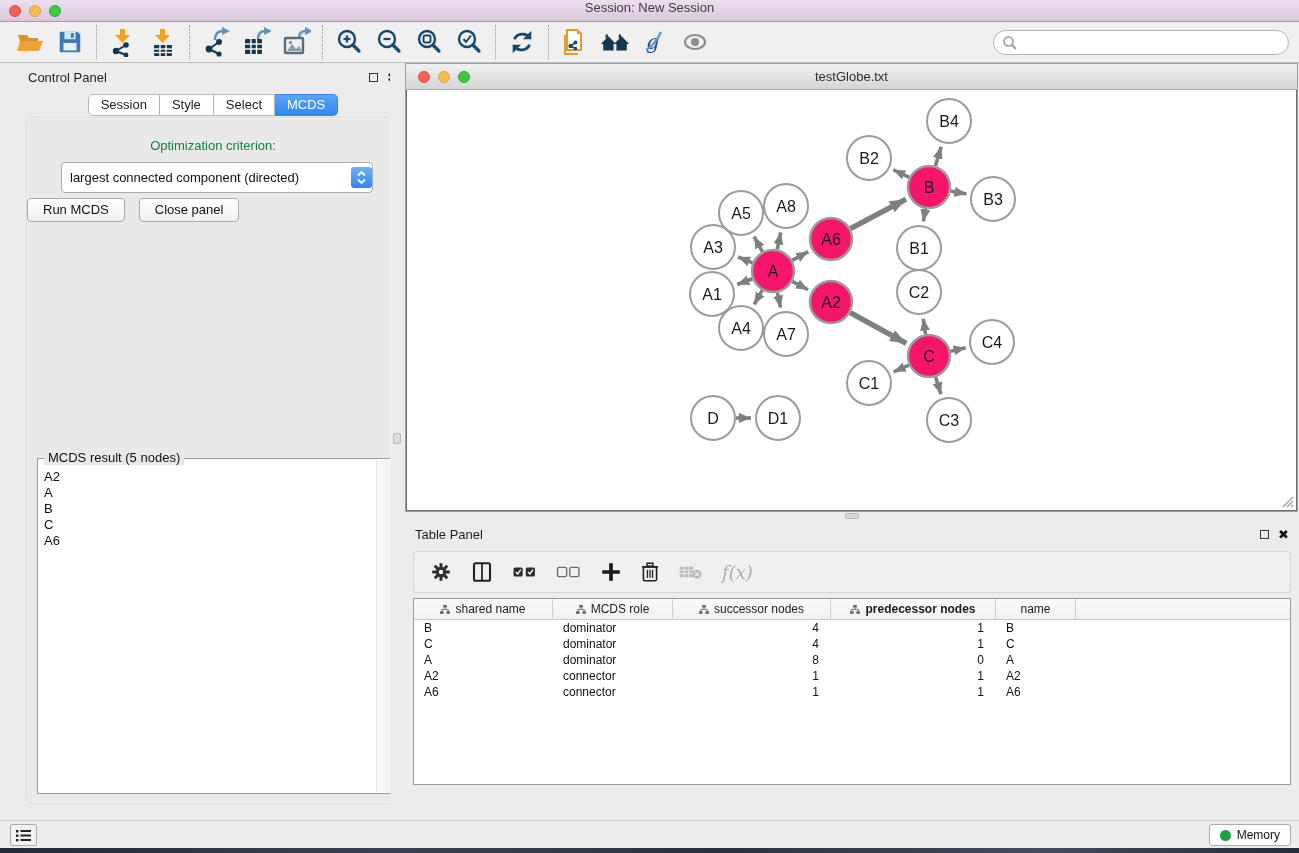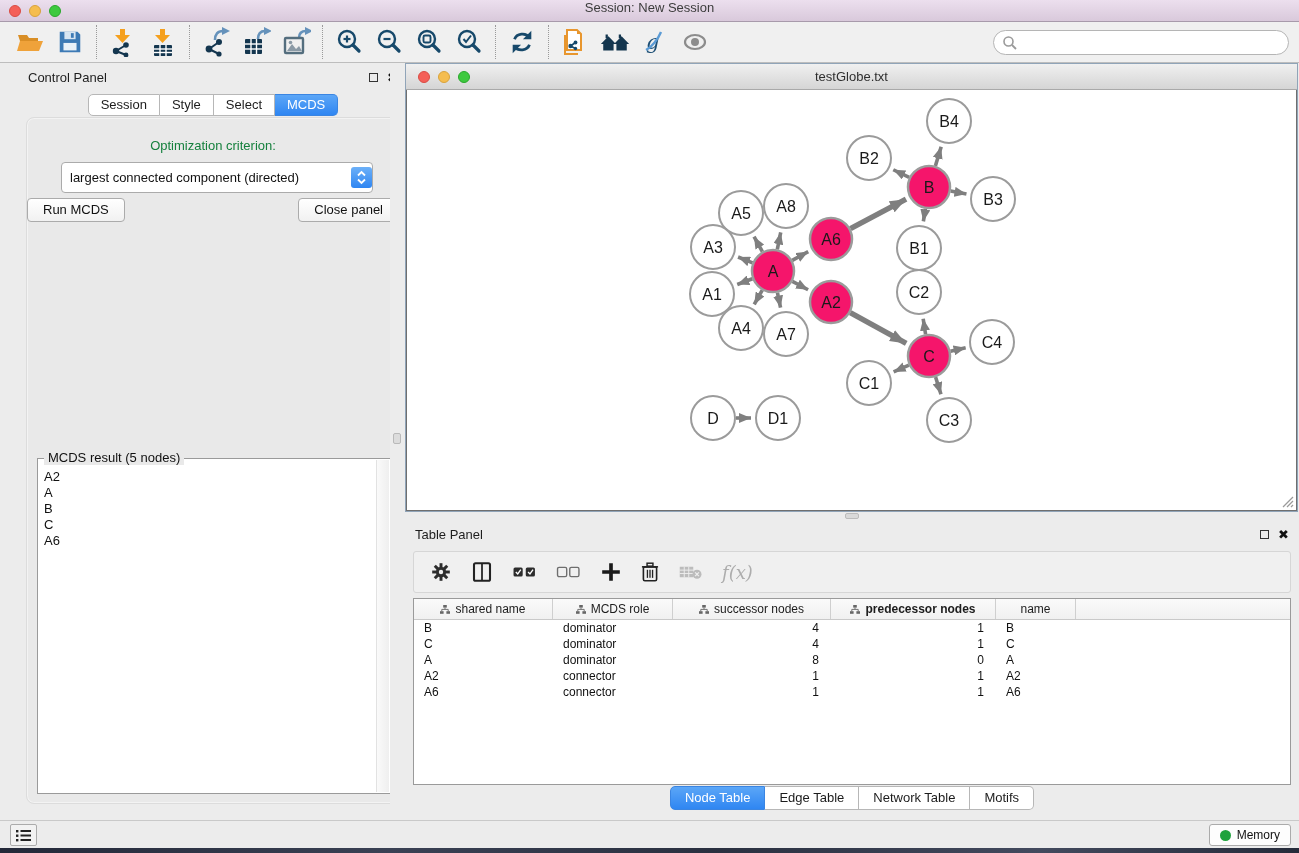--- a/index.html
+++ b/index.html
@@ -44,21 +44,21 @@
   .cp-tabs-row { text-align:center; margin-top:3px; position:relative; z-index:2; }
 
   .cp-content { position:absolute; left:8px; top:54px; width:374px; height:687px;
     background:#e9e9e9; border:1px solid #dcdcdc; border-radius:8px; box-shadow:inset 0 0 0 1px #f3f3f3; }
   .opt-label { text-align:center; margin-top:20px; font-size:13px; color:#15803d; }
   .mac-select { position:absolute; left:34px; top:44px; width:312px; height:31px; background:#fff;
     border:1px solid #ababab; border-radius:4px; display:flex; align-items:center; }
   .mac-select .sel-text { flex:1; padding-left:8px; font-size:13px; color:#111; white-space:nowrap; overflow:hidden; }
   .mac-select .sel-cap { width:21px; height:21px; border-radius:3px; background:linear-gradient(#6cb0f8,#2f86f2);
     margin-right:0px; display:flex; align-items:center; justify-content:center; }
-  .btn-row { position:absolute; left:0; top:80px; width:100%; display:flex; justify-content:space-between; gap:14px; }
+  .btn-row { position:absolute; left:0; top:80px; width:100%; display:flex; justify-content:flex-start; gap:14px; }
   .mac-btn { background:linear-gradient(#ffffff,#f1f1f1); border:1px solid #ababab; border-radius:4px;
     padding:3px 15px 4px; font-size:13px; color:#111; font-family:inherit; }
 
   .mcds-fieldset { position:absolute; left:10px; top:340px; width:354px; height:336px;
     border:1px solid #9a9a9a; background:#fff; }
   .mcds-legend { position:absolute; top:-9px; left:6px; background:#e9e9e9; padding:0 4px; font-size:13px; color:#111; }
   .mcds-list { position:absolute; left:0; top:4px; right:14px; bottom:0; padding:6px 0 0 6px; overflow:hidden; }
   .mcds-list div { font-size:13px; line-height:16px; color:#111; }
   .mcds-scroll { position:absolute; right:1px; top:1px; bottom:1px; width:13px; background:linear-gradient(to right,#fafafa,#efefef); border-left:1px solid #e2e2e2; }
 
@@ -646,26 +646,20 @@
         </div>
         <div class="tr">
           <div class="td al" style="flex: 0 0 139px;">A6</div>
           <div class="td al" style="flex: 0 0 120px;">connector</div>
           <div class="td ar" style="flex: 0 0 158px;">1</div>
           <div class="td ar" style="flex: 0 0 165px;">1</div>
           <div class="td al" style="flex: 0 0 80px;">A6</div>
         </div>
       </div>
   </div>
-  <div class="tp-tabs-row"><span class="seg" id="tp-tabs">
-        <span class="tab active">Node Table</span>
-        <span class="tab">Edge Table</span>
-        <span class="tab">Network Table</span>
-        <span class="tab">Motifs</span>
-      </span></div>
 </div>
 
 <div class="status-bar">
   <span class="list-btn">
     <svg width="15" height="13" viewBox="0 0 15 13">
         <g stroke="#222" stroke-width="2">
           <line x1="4.5" y1="2" x2="15" y2="2"></line>
           <line x1="4.5" y1="6.5" x2="15" y2="6.5"></line>
           <line x1="4.5" y1="11" x2="15" y2="11"></line>
         </g>

